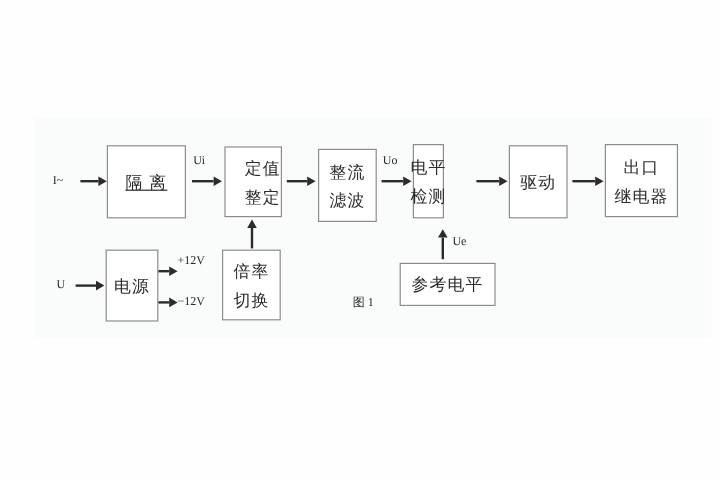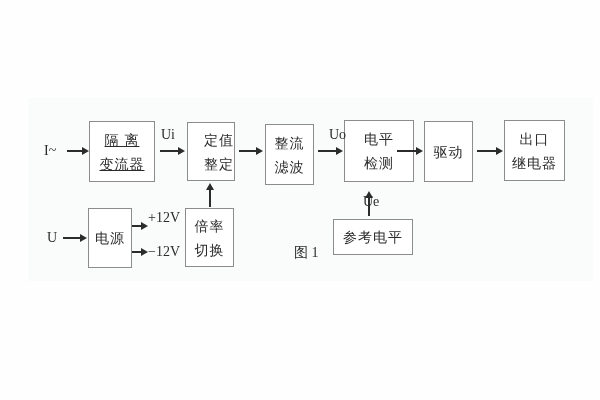--- a/index.html
+++ b/index.html
@@ -21,30 +21,30 @@
     display:flex;flex-direction:column;
     align-items:center;justify-content:center;
     font-size:14px;line-height:24px;letter-spacing:1px;
     color:#2b2b2b;
     box-sizing:border-box;
     white-space:pre;
   }
   .b1{left:89px;top:121px;width:66px;height:61px;text-decoration:underline;}
   .b2{left:187px;top:122px;width:48px;height:59px;align-items:flex-end;}
   .b3{left:265px;top:124px;width:49px;height:61px;}
-  .b4{left:344px;top:120px;width:70px;height:62px;}
+  .b4{left:344px;top:120px;width:26px;height:62px;}
   .b5{left:424px;top:121px;width:49px;height:61px;}
   .b6{left:504px;top:120px;width:61px;height:61px;}
   .b7{left:88px;top:208px;width:44px;height:60px;}
   .b8{left:185px;top:208px;width:49px;height:59px;}
   .b9{left:333px;top:219px;width:80px;height:36px;line-height:16px;}
   .sig{
     position:absolute;
     font-family:"Liberation Serif","DejaVu Serif",serif;
-    font-size:14px;line-height:16px;color:#2b2b2b;
+    font-size:10px;line-height:16px;color:#2b2b2b;
     white-space:pre;
   }
   .ar{ 
     position:absolute;height:2px;background:#2b2b2b;
   }
   .ar::after{
     content:"";position:absolute;right:-7px;top:50%;
     transform:translateY(-50%);
     border-left:7px solid #2b2b2b;
     border-top:4px solid transparent;
@@ -63,21 +63,20 @@
 </style>
 </head>
 <body>
 
 <div class="stage">
 
   <div class="panel"></div>
 
   <div class="box b1">
     <span>隔 离</span>
-    <span>变流器</span>
   </div>
   <div class="box b2">
     <span>定值</span>
     <span>整定</span>
   </div>
   <div class="box b3">
     <span>整流</span>
     <span>滤波</span>
   </div>
   <div class="box b4">
@@ -111,21 +110,21 @@
   <div class="ar" style="left:477px;top:150px;width:19px"></div>
   <div class="ar" style="left:63px;top:237px;width:17px"></div>
   <div class="ar" style="left:132px;top:225px;width:9px"></div>
   <div class="ar" style="left:132px;top:251px;width:9px"></div>
 
   <div class="au" style="left:209px;top:190px;height:17px"></div>
   <div class="au" style="left:368px;top:198px;height:18px"></div>
 
   <span class="sig" style="left:44px;top:143px">I~</span>
   <span class="sig" style="left:161px;top:127px">Ui</span>
-  <span class="sig" style="left:329px;top:127px">Uo</span>
+  <span class="sig" style="left:319px;top:127px">Uo</span>
   <span class="sig" style="left:47px;top:230px">U</span>
   <span class="sig" style="left:148px;top:210px">+12V</span>
   <span class="sig" style="left:148px;top:244px">−12V</span>
-  <span class="sig" style="left:363px;top:194px">Ue</span>
+  <span class="sig" style="left:377px;top:194px">Ue</span>
 
   <span class="sig" style="left:294px;top:245px">图 1</span>
 
 </div>
 
 </body></html>

